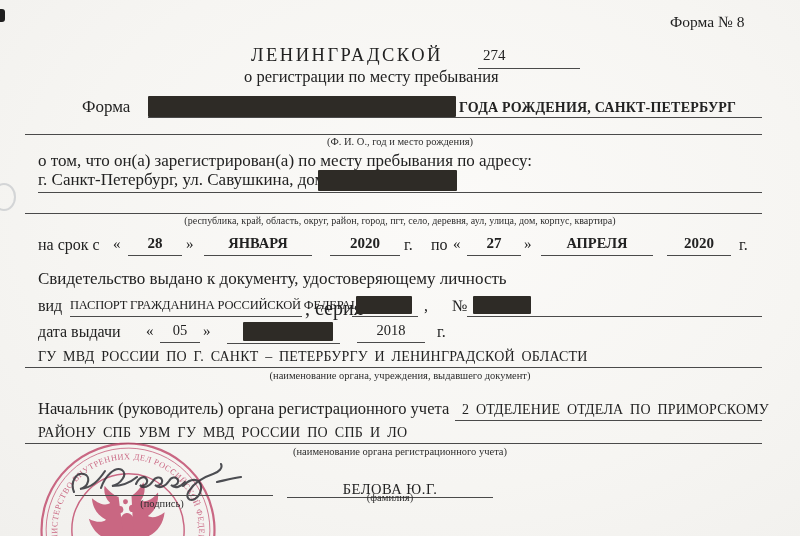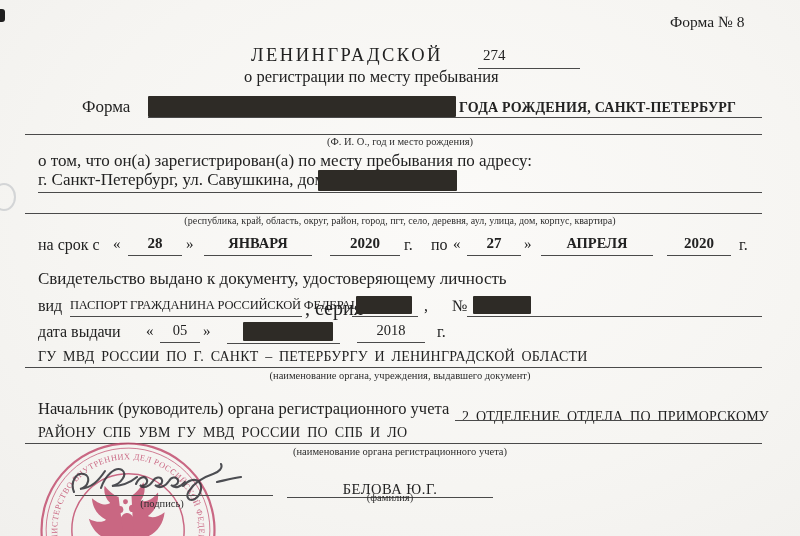--- a/index.html
+++ b/index.html
@@ -104,21 +104,21 @@
   <div class="cell" style="left:357px; top:321px; width:68px; height:21px;">
     <span style="font-size:14.5px;">2018</span>
   </div>
   <span class="abs" style="left:437px; top:323px; font-size:16px;">г.</span>
 
   <div class="abs" style="left:38px; top:349px; font-size:14px; word-spacing:3px; letter-spacing:0.2px;">ГУ МВД РОССИИ ПО Г. САНКТ – ПЕТЕРБУРГУ И ЛЕНИНГРАДСКОЙ ОБЛАСТИ</div>
   <div class="ln" style="left:25px; top:367px; width:737px;"></div>
   <div class="cap" style="left:38px; top:370px; width:724px;">(наименование органа, учреждения, выдавшего документ)</div>
 
   <div class="abs" style="left:38px; top:399px; font-size:16.5px;">Начальник (руководитель) органа регистрационного учета</div>
-  <div class="abs" style="left:462px; top:402px; font-size:14px; word-spacing:3px; letter-spacing:0.2px;margin-top:7px;">2 ОТДЕЛЕНИЕ ОТДЕЛА  ПО ПРИМОРСКОМУ</div>
+  <div class="abs" style="left:462px; top:402px; font-size:14px; word-spacing:3px; letter-spacing:0.2px;">2 ОТДЕЛЕНИЕ ОТДЕЛА  ПО ПРИМОРСКОМУ</div>
   <div class="ln" style="left:455px; top:420px; width:307px;"></div>
   <div class="abs" style="left:38px; top:425px; font-size:14px; word-spacing:3px; letter-spacing:0.3px;">РАЙОНУ СПБ УВМ  ГУ  МВД РОССИИ  ПО СПБ  И  ЛО</div>
   <div class="ln" style="left:25px; top:443px; width:737px;"></div>
   <div class="cap" style="left:38px; top:446px; width:724px;">(наименование органа регистрационного учета)</div>
 
   <div class="abs" style="left:36px; top:438px; width:184px; height:184px; opacity:0.85; transform:rotate(-5deg);">
     <svg width="184" height="184" viewBox="0 0 200 200">
       <g stroke="#c24f70" fill="none">
         <circle cx="100" cy="100" r="94" stroke-width="2.4"></circle>
         <circle cx="100" cy="100" r="89" stroke-width="0.9"></circle>

